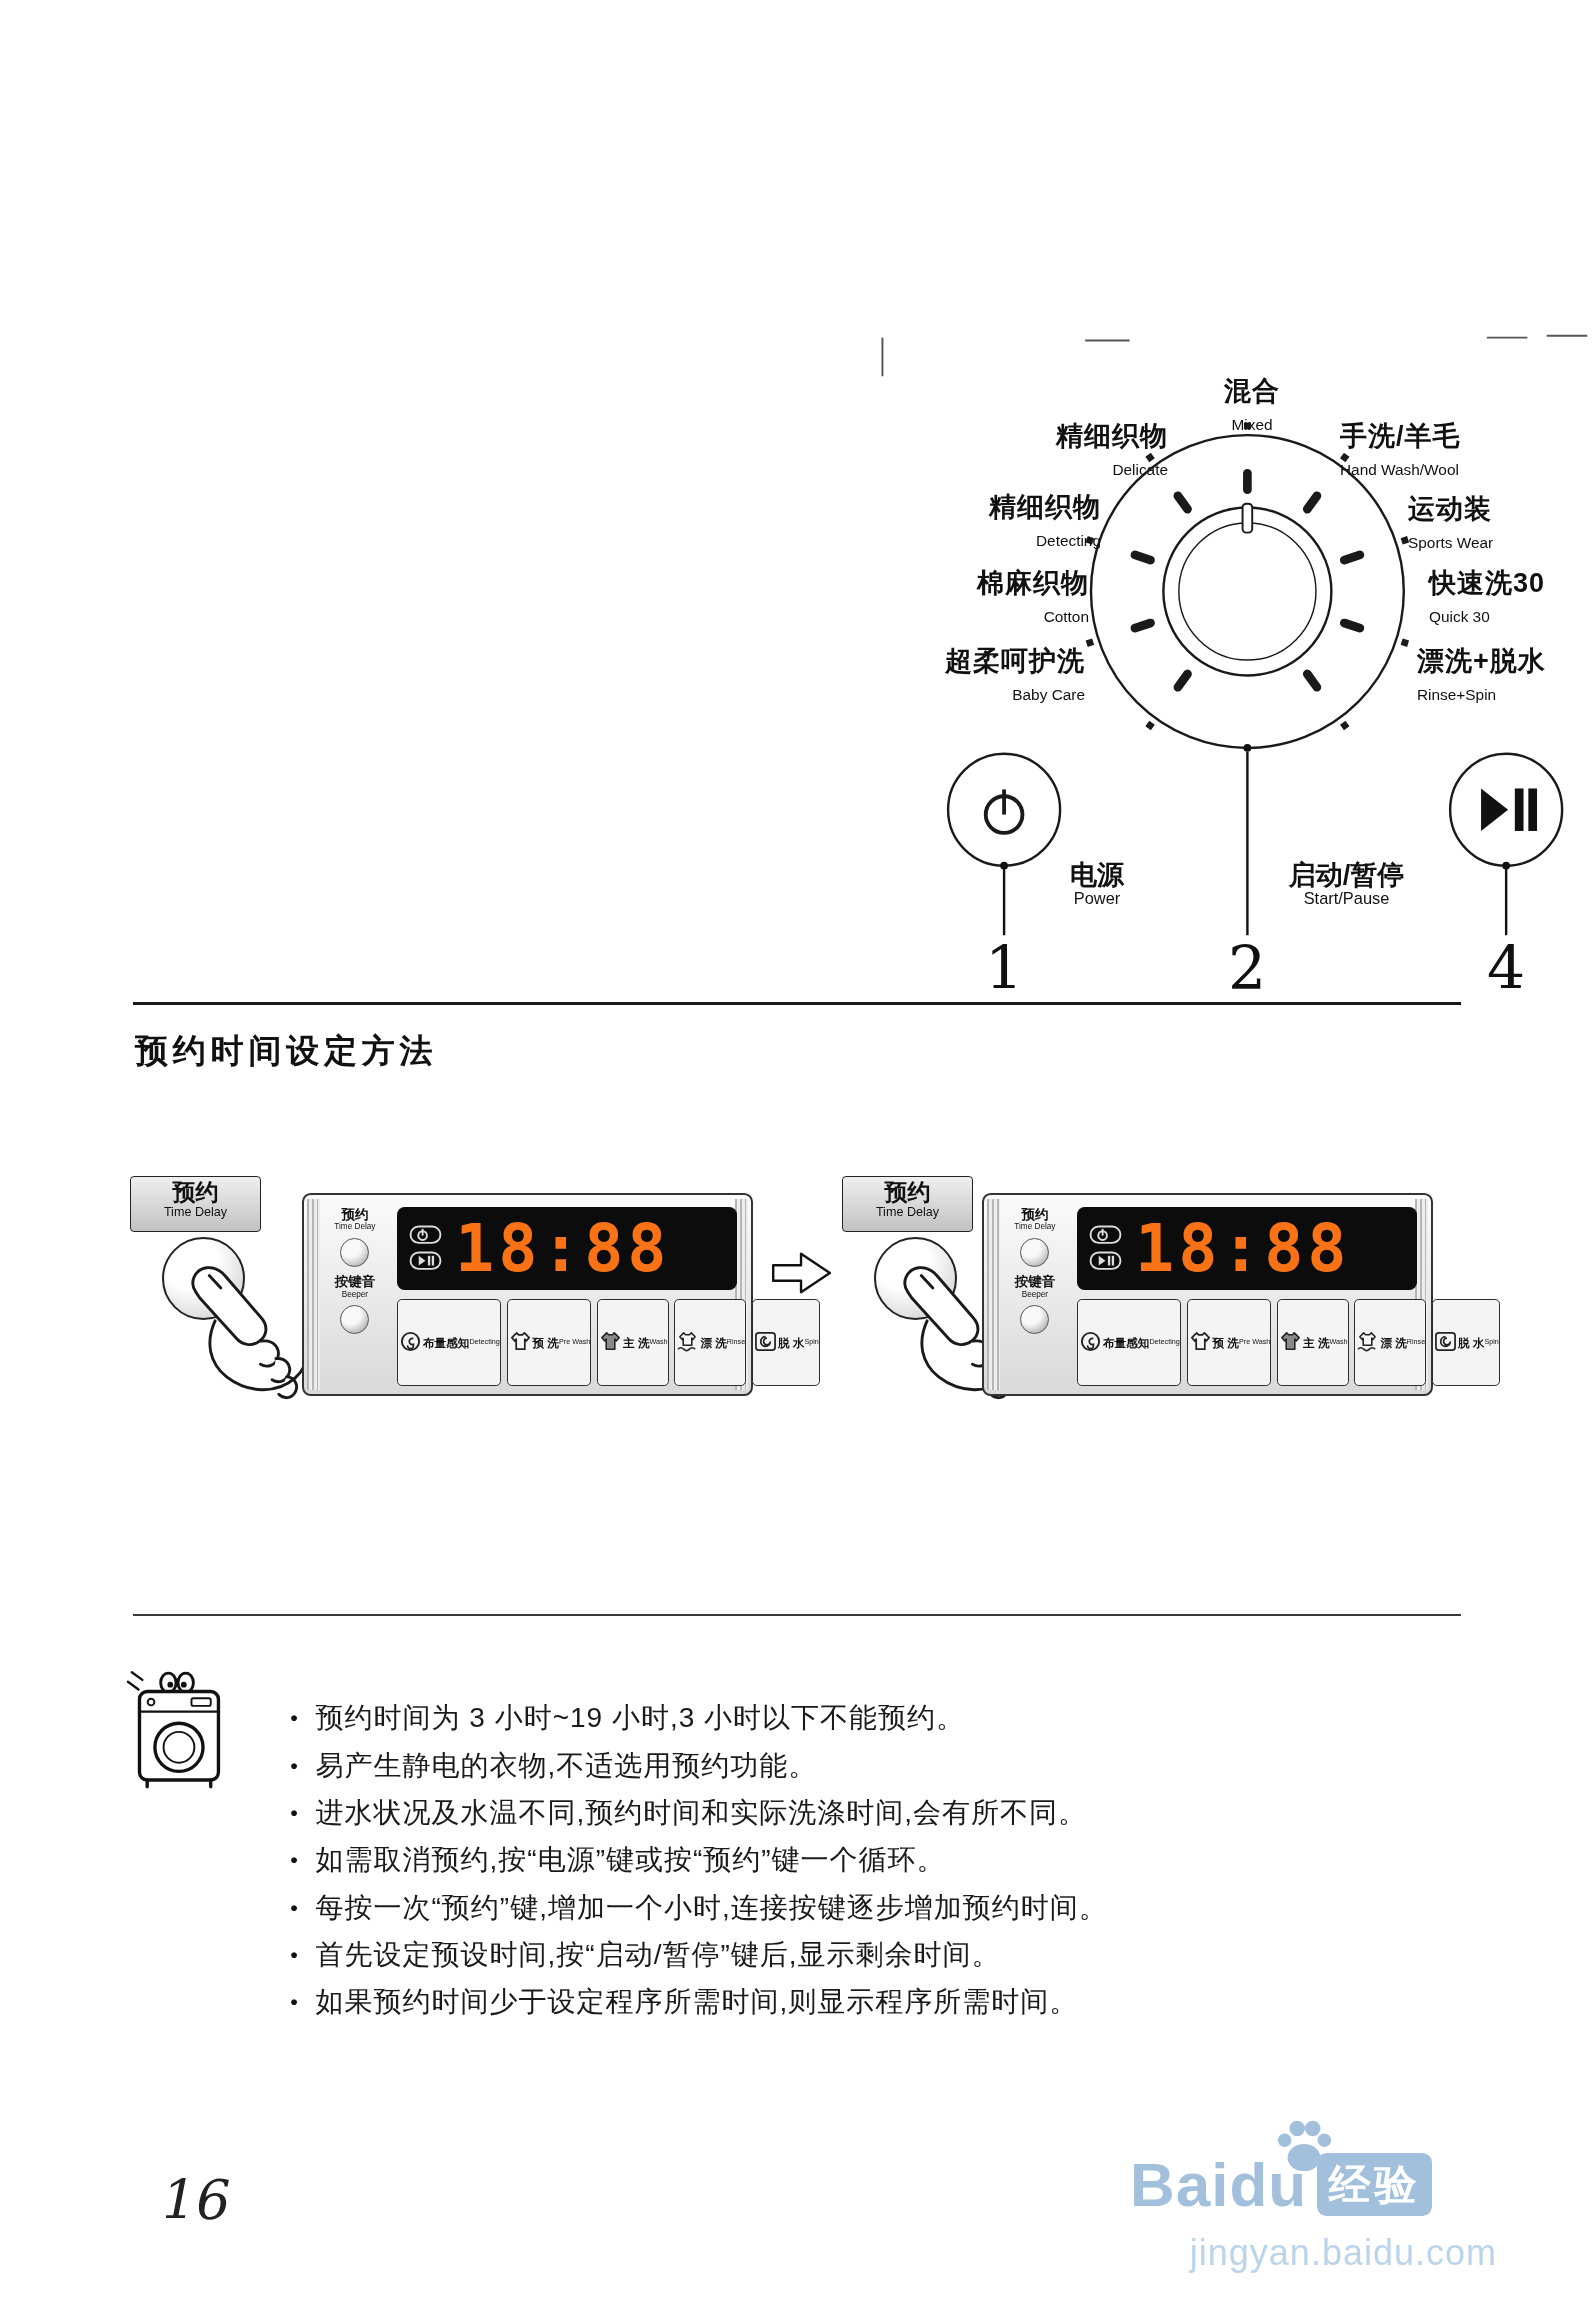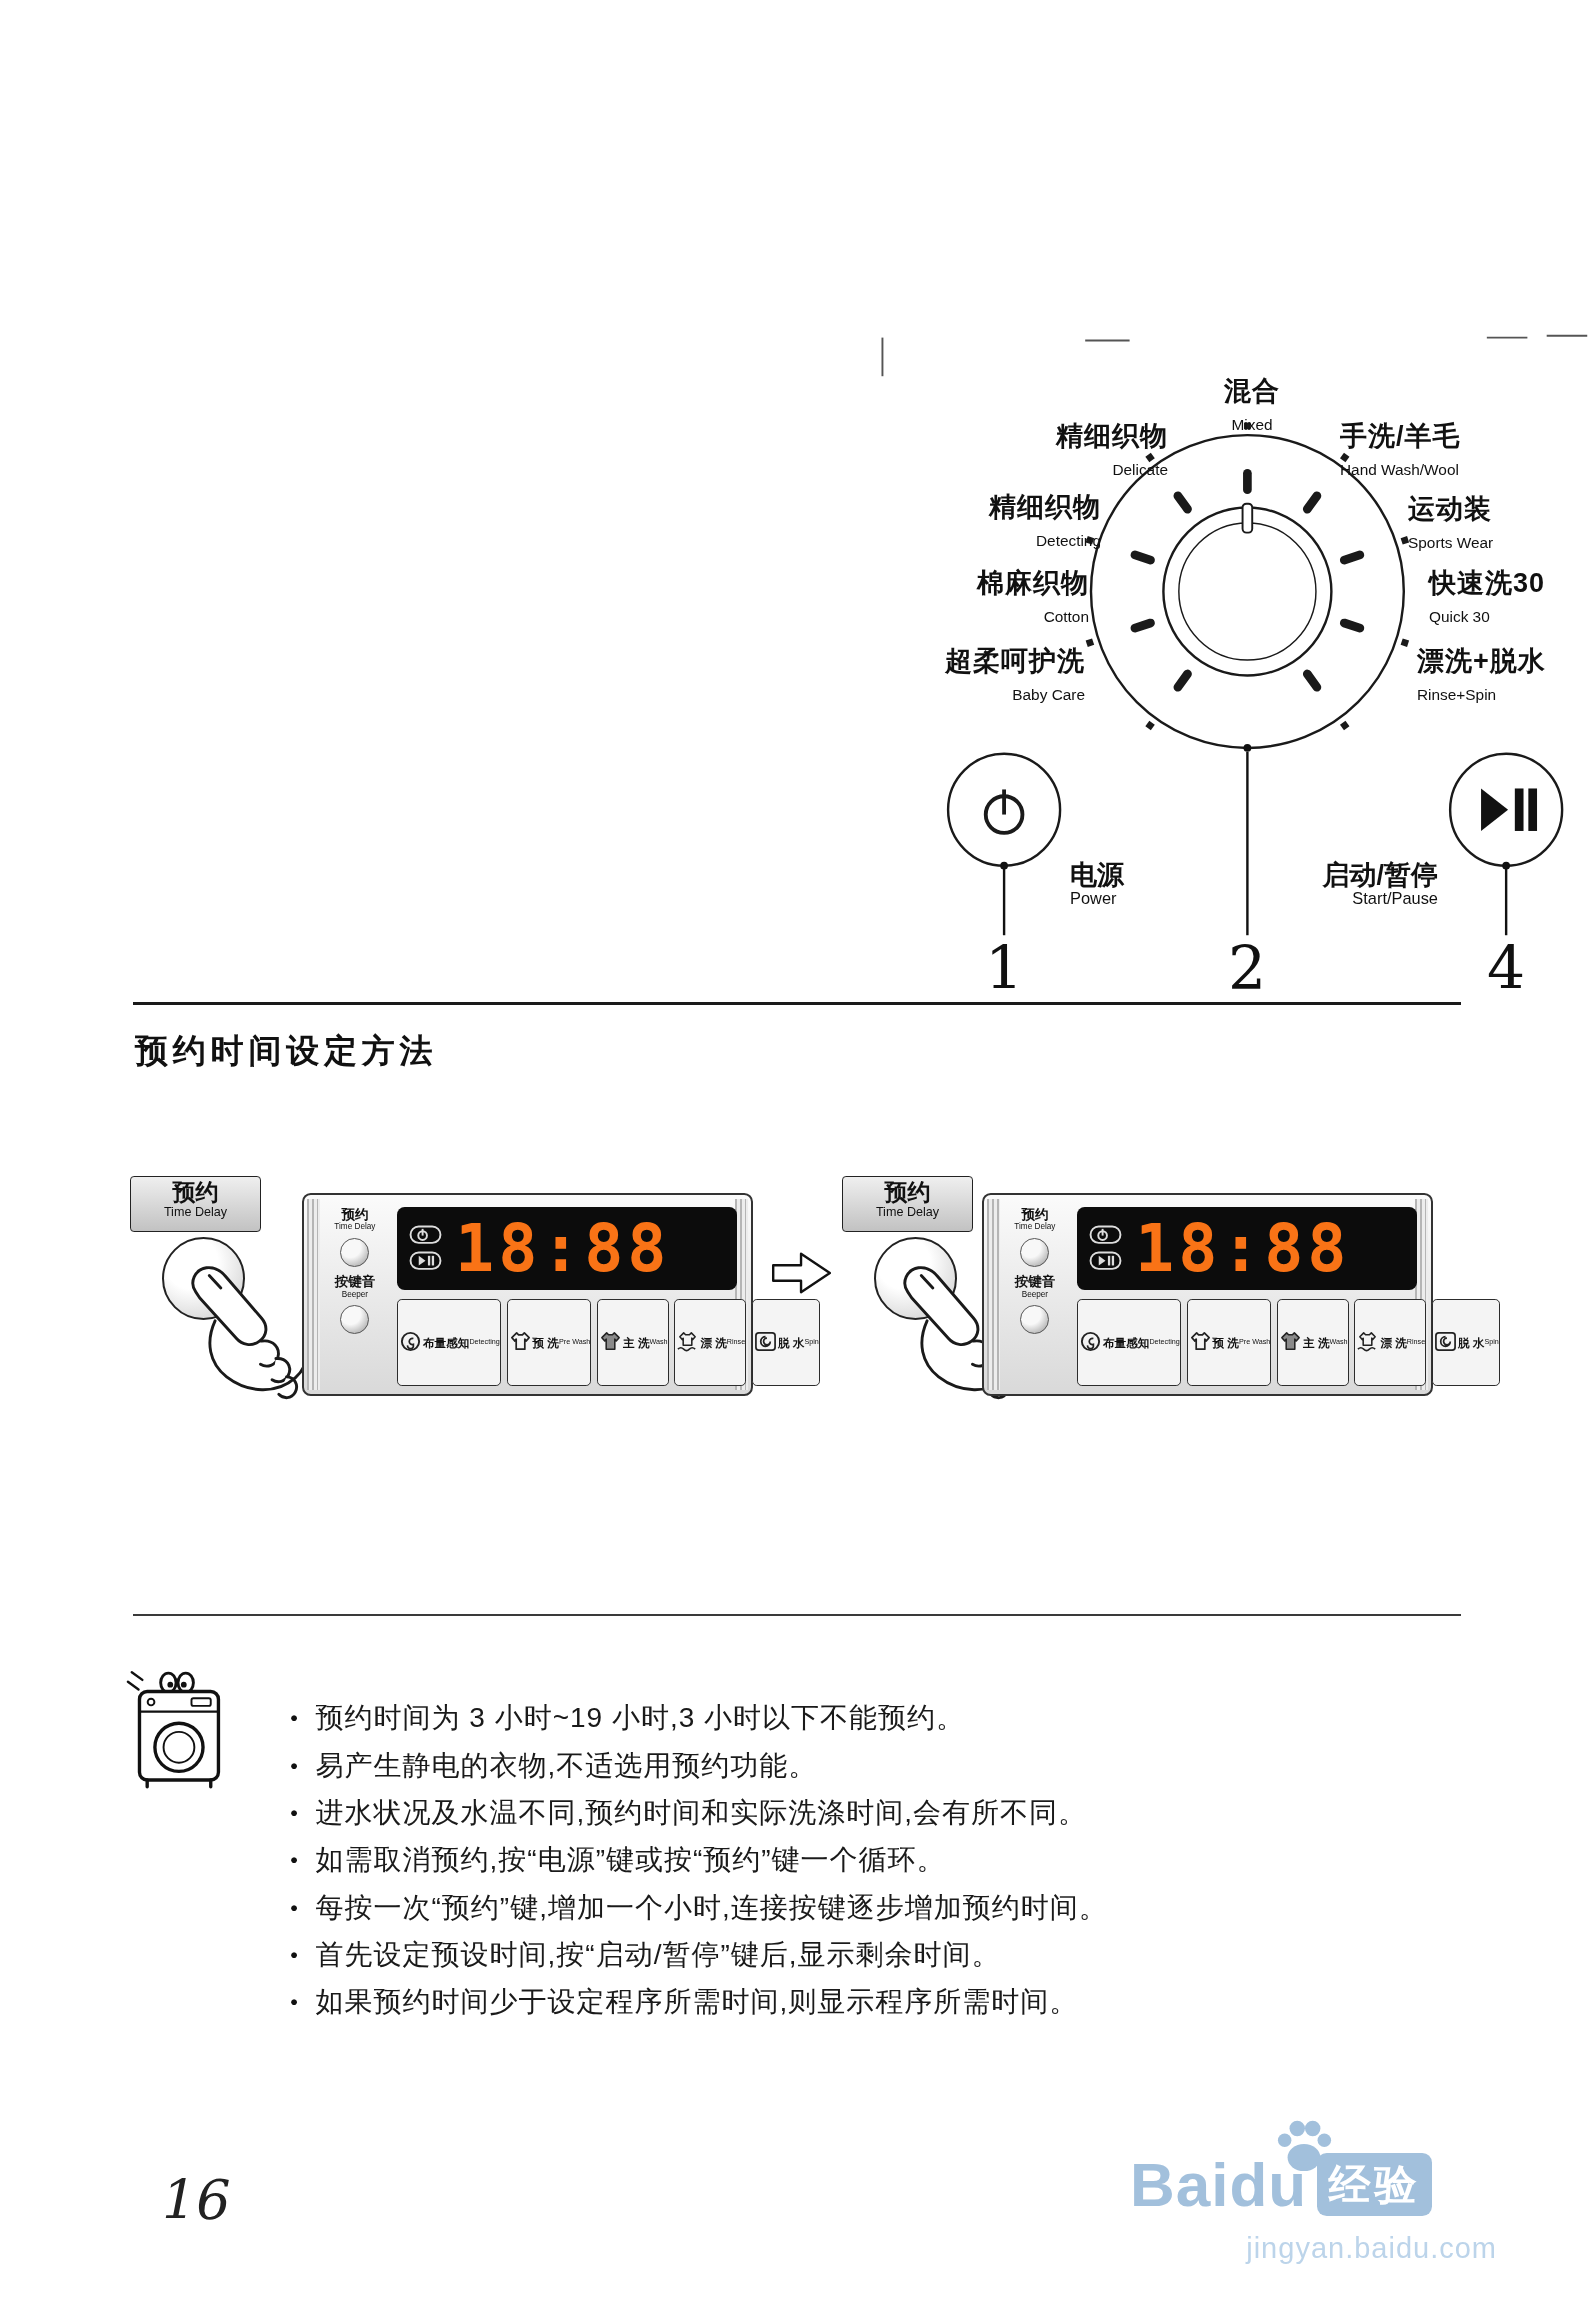--- a/index.html
+++ b/index.html
@@ -11,21 +11,21 @@
   .header-bar{position:absolute;left:133px;top:214px;width:1328px;height:81px;background:#0b0b0b;
               display:flex;align-items:center;}
   .header-title{color:#fff;font-size:44px;font-weight:bold;letter-spacing:5.8px;padding-left:35px;}
 
   
   .prog{position:absolute;line-height:1.05;}
   .prog .cn{display:block;font-size:27px;font-weight:bold;letter-spacing:1px;}
   .prog .en{display:block;font-size:15.4px;color:#111;margin-top:12px;}
   .t-c{text-align:center;} .t-l{text-align:left;} .t-r{text-align:right;}
 
-  .btn-label{position:absolute;line-height:1.08;}
+  .btn-label{position:absolute;line-height:1.08;text-align:center;}
   .btn-label .cn{display:block;font-size:27px;font-weight:bold;}
   .btn-label .en{display:block;font-size:16.4px;}
 
   .callout{position:absolute;top:933px;width:58px;text-align:center;
            font-family:"DejaVu Serif","Liberation Serif",serif;font-size:60px;color:#111;}
 
   
   .divider{position:absolute;left:133px;width:1328px;background:#1a1a1a;}
   .d1{top:1002px;height:2.9px;}
   .d2{top:1614px;height:1.9px;background:#3a3a3a;}
@@ -69,21 +69,21 @@
 
   
   .page-num{position:absolute;left:162px;top:2169px;font-family:"DejaVu Serif","Liberation Serif",serif;
             font-style:italic;font-size:54px;color:#222;}
   .watermark{position:absolute;left:1130px;top:2120px;width:367px;}
   .wm-paw{position:absolute;left:143px;top:-3.9px;}
   .wm-row{position:absolute;left:0;top:29px;width:100%;display:flex;align-items:center;justify-content:flex-start;gap:9.7px;}
   .wm-brand{font-size:62px;font-weight:bold;color:#a2c0dc;letter-spacing:1px;}
   .wm-badge{background:#a2c0dc;color:#fff;font-size:42px;font-weight:bold;border-radius:9.7px;
             padding:3.9px 11.6px;letter-spacing:3.9px;}
-  .wm-url{position:absolute;left:0;top:112px;width:100%;text-align:right;font-size:29px;color:#bcd4ea;letter-spacing:1px;}
+  .wm-url{position:absolute;left:0;top:112px;width:100%;text-align:right;font-size:36px;color:#bcd4ea;letter-spacing:1px;}
 </style>
 </head>
 <body>
 
 <div class="page">
 
 
   <div>
     <svg class="abs" style="left:0;top:319px;" width="1594" height="686" viewBox="0 330 1651 710">
       <g stroke="#555" stroke-width="2">

